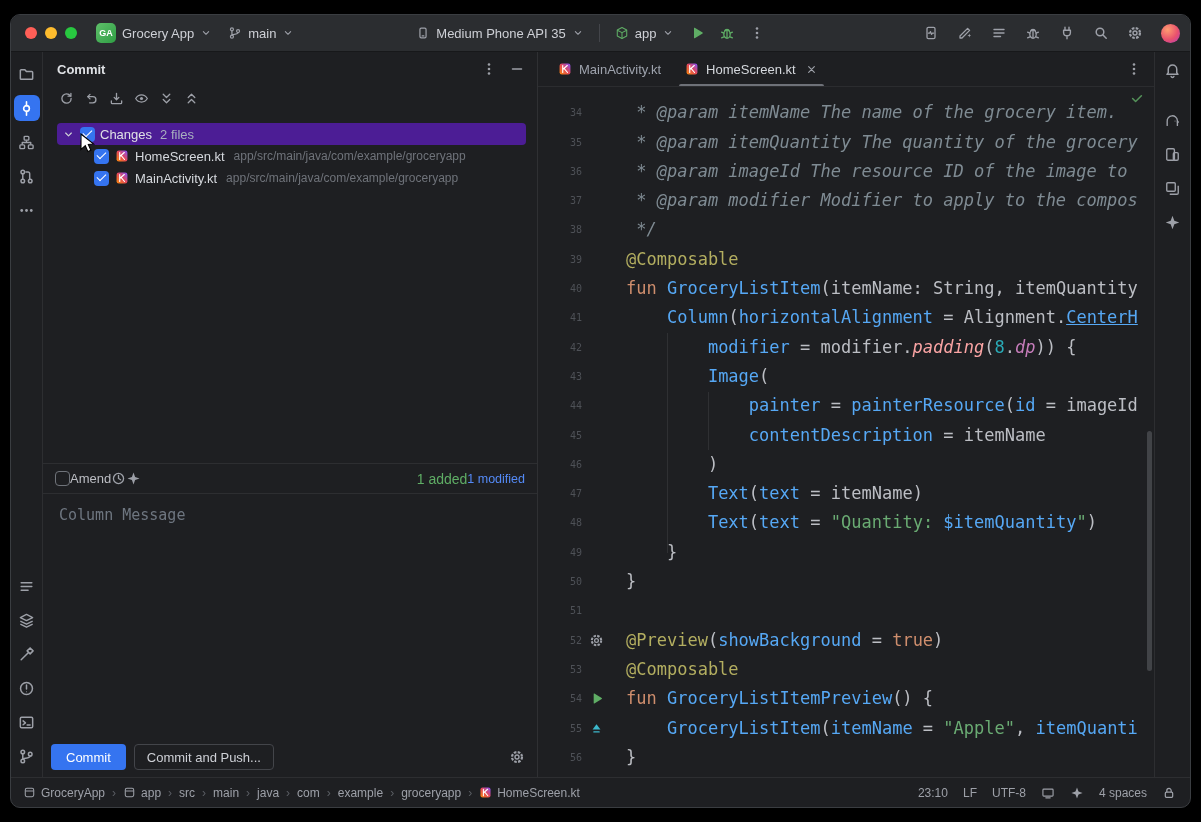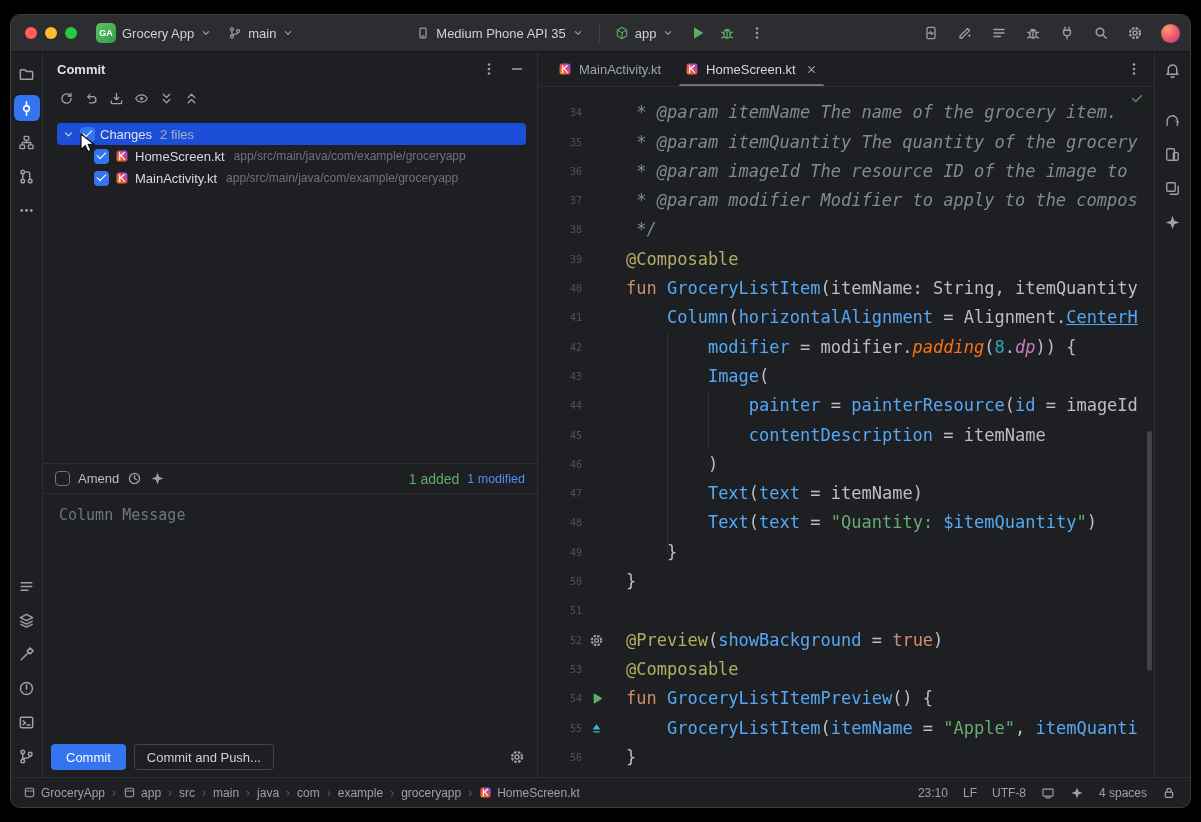--- a/index.html
+++ b/index.html
@@ -49,34 +49,34 @@
     border-right:1px solid rgba(255,255,255,.08); }
   .c-head { height:30px; flex:none; display:flex; align-items:center; padding:4px 8px 0 14px; gap:4px; }
   .c-title { color:#dfe1e5; font-size:13px; font-weight:700; flex:1; }
   .hd-btn { width:24px; height:24px; display:flex; align-items:center; justify-content:center; border-radius:4px; }
   .hd-btn svg { width:16px; height:16px; color:#9da0a8; }
   .c-tools { height:32px; flex:none; display:flex; align-items:center; padding:0 12px; gap:3px; }
   .t-btn { width:22px; height:22px; display:flex; align-items:center; justify-content:center; border-radius:4px; }
   .t-btn svg { width:15px; height:15px; color:#9da0a8; }
   .c-tree { flex:1; padding-top:9px; overflow:hidden; }
   .trow { height:22px; display:flex; align-items:center; font-size:13px; color:#bcbec4; }
-  .trow.changes { margin:0 11px 0 14px; border-radius:4px; background:#1d4ed8; padding-left:5px; gap:5px; }
+  .trow.changes { margin:0 11px 0 14px; border-radius:4px; background:#4c1d95; padding-left:5px; gap:5px; }
   .trow.changes .cnt { color:#a8b0bf; margin-left:3px; }
   .trow.changes .lbl { color:#dfe1e5; }
   .tchev { width:13px; height:13px; color:#ced0d6; }
   .cb { width:15px; height:15px; border-radius:4px; flex:none; position:relative; }
   .cb.checked { background:#3574f0; }
   .cb.checked::after { content:""; position:absolute; left:3.2px; top:3.6px; width:7.5px; height:4px;
     border-left:1.8px solid #fff; border-bottom:1.8px solid #fff; transform:rotate(-45deg); }
   .cb.empty { border:1.5px solid #6f737a; background:transparent; }
   .trow.file { padding-left:51px; gap:6px; }
   .ki { width:14px; height:14px; flex:none; }
   .fname { color:#d5d8dd; }
   .fpath { color:#6f737a; font-size:12px; margin-left:3px; overflow:hidden; white-space:nowrap; }
-  .c-amend { height:30px; flex:none; display:flex; align-items:center; gap:8px; padding:0 12px;
+  .c-amend { height:30px; flex:none; display:flex; align-items:center; padding:0 12px;
     border-top:1px solid rgba(255,255,255,.07); font-size:13px; color:#bcbec4;justify-content:flex-end; }
   .c-amend svg { width:15px; height:15px; color:#9da0a8; }
   .added { color:#5fad65; font-size:14px; margin-left:auto; }
   .modified { color:#548af7; font-size:12.5px; }
   .c-msg { height:244px; flex:none; border-top:1px solid rgba(255,255,255,.07); padding:12px 16px;
     color:#6e7680; font-family:"DejaVu Sans Mono", monospace; font-size:15px; }
   .c-actions { height:40px; flex:none; display:flex; align-items:center; gap:8px; padding:0 8px; }
   .btn-primary { background:#3574f0; color:#fff; font-size:13px; border-radius:4px; height:26px; padding:0 15px; }
   .btn-secondary { background:transparent; color:#ced0d6; font-size:13px; border:1px solid #43454a;
     border-radius:4px; height:26px; padding:0 12px; }
@@ -101,21 +101,21 @@
   .gut svg { position:absolute; left:7px; top:7px; width:15px; height:15px; }
   .g-gear { color:#9da0a8; } .g-run { color:#5fad65; } .g-up { color:#3cb8cc; }
   .code { font-family:"DejaVu Sans Mono", monospace; font-size:17px; line-height:29.3px; padding-left:18px; }
   .tok-def { color:#bcbec4; }
   .tok-doc { color:#7f8b93; font-style:italic; }
   .tok-ann { color:#b3ae60; }
   .tok-kw  { color:#cf8e6d; }
   .tok-fn  { color:#56a8f5; }
   .tok-call{ color:#56a8f5; }
   .tok-named{ color:#56a8f5; }
-  .tok-ext { color:#f97316; font-style:italic;margin-top:32px; }
+  .tok-ext { color:#fca5a5; font-style:italic;margin-top:32px; }
   .tok-und { color:#56a8f5; text-decoration:underline; }
   .tok-prop{ color:#c77dbb; font-style:italic; }
   .tok-num { color:#2aacb8; }
   .tok-str { color:#6aab73; }
   .tok-tpl { color:#56a8f5; }
   .guide { position:absolute; width:1px; background:rgba(255,255,255,.08); }
   .inspect-ok { position:absolute; top:4px; right:10px; width:14px; height:14px; color:#549159; }
   .scrollthumb { position:absolute; right:2px; top:344px; width:5px; height:240px; border-radius:3px;
     background:rgba(157,160,168,.28); }
 

